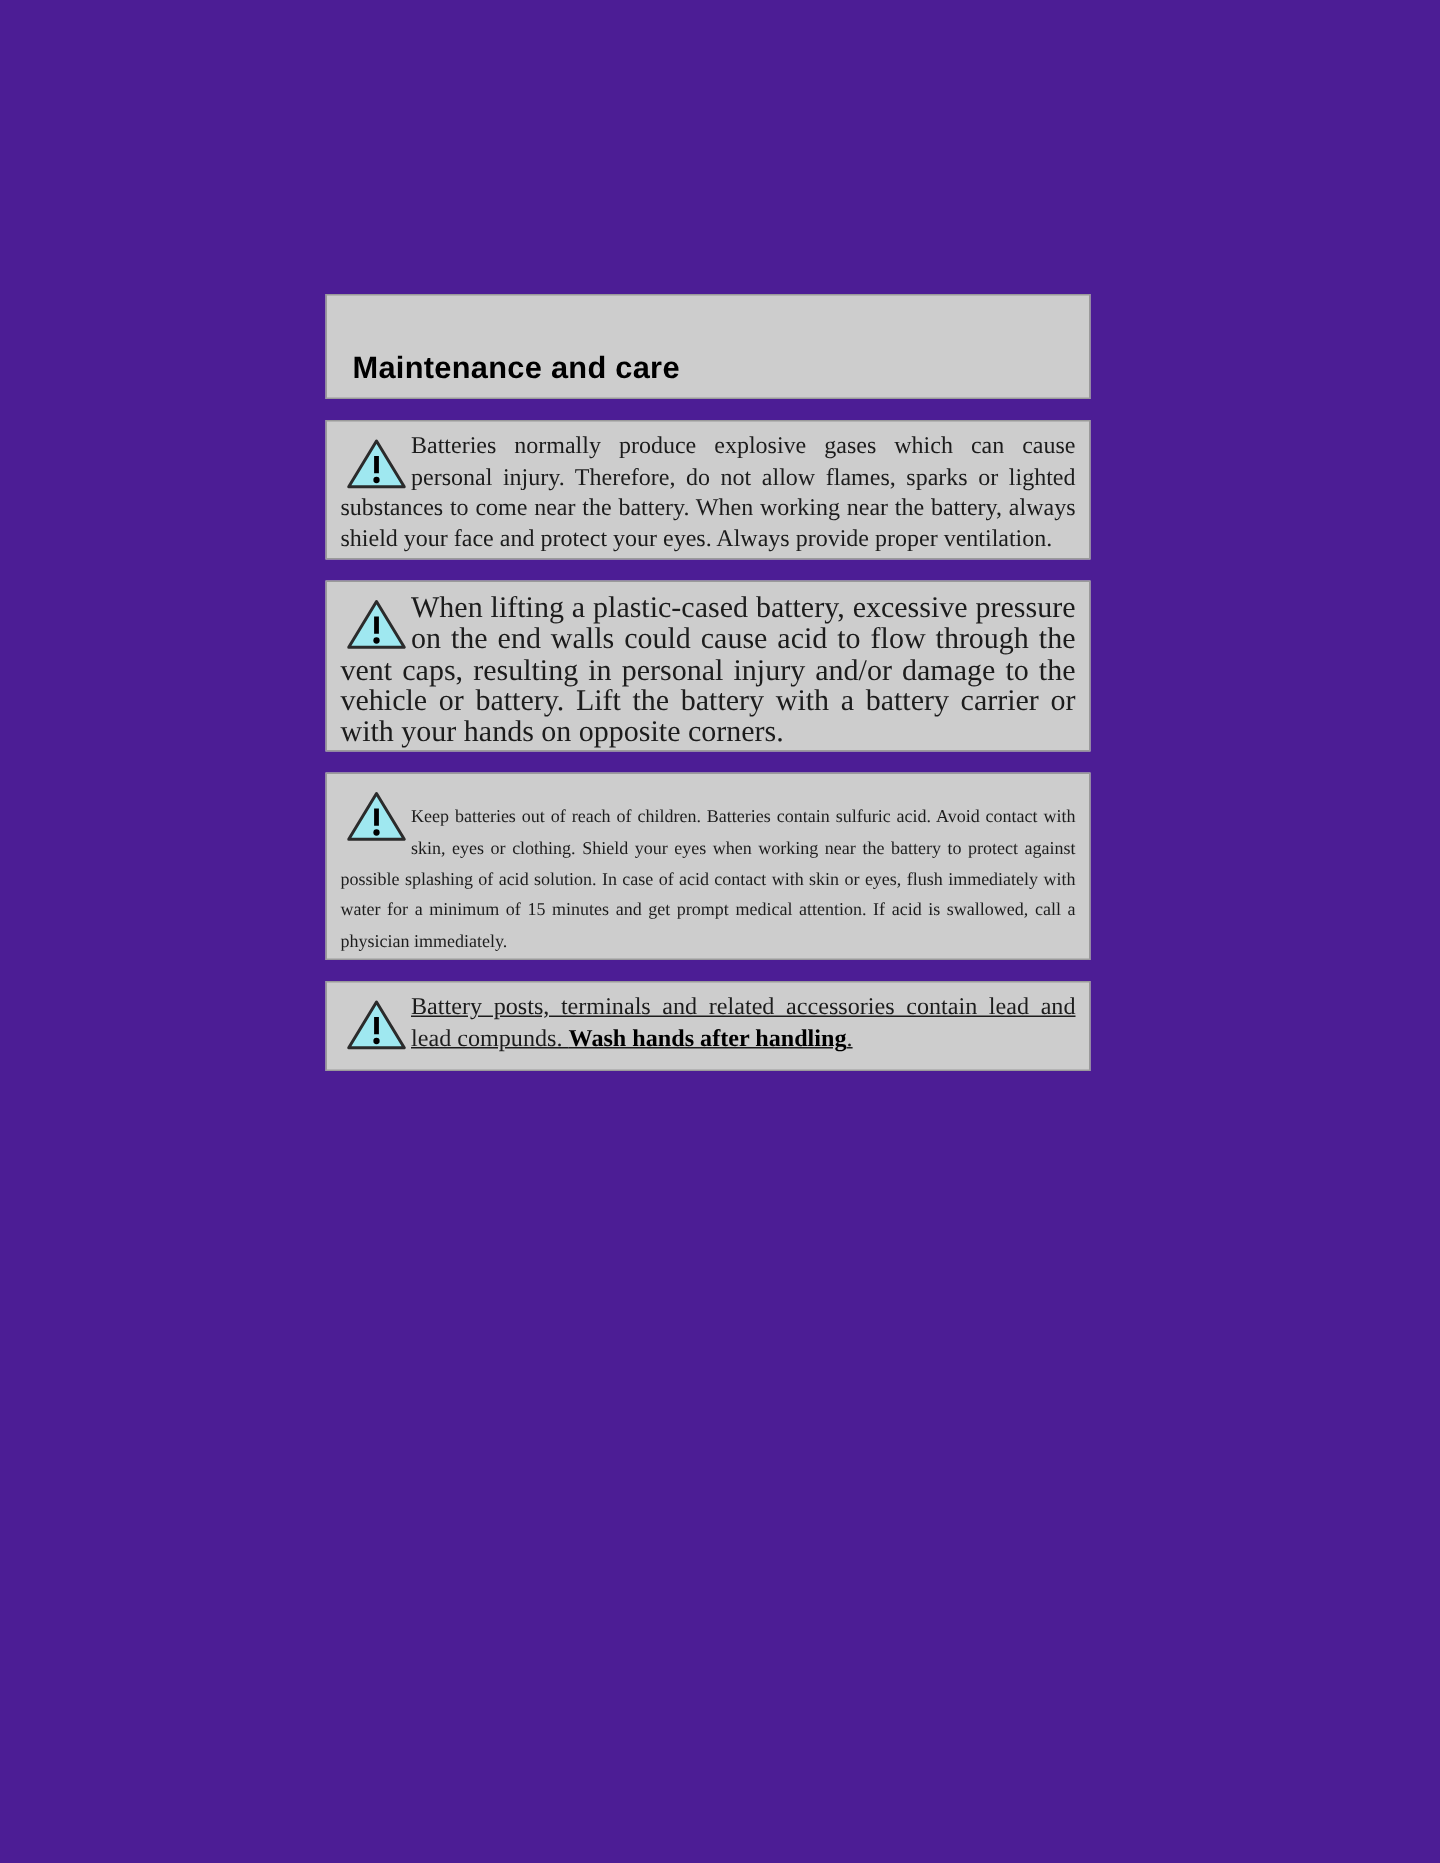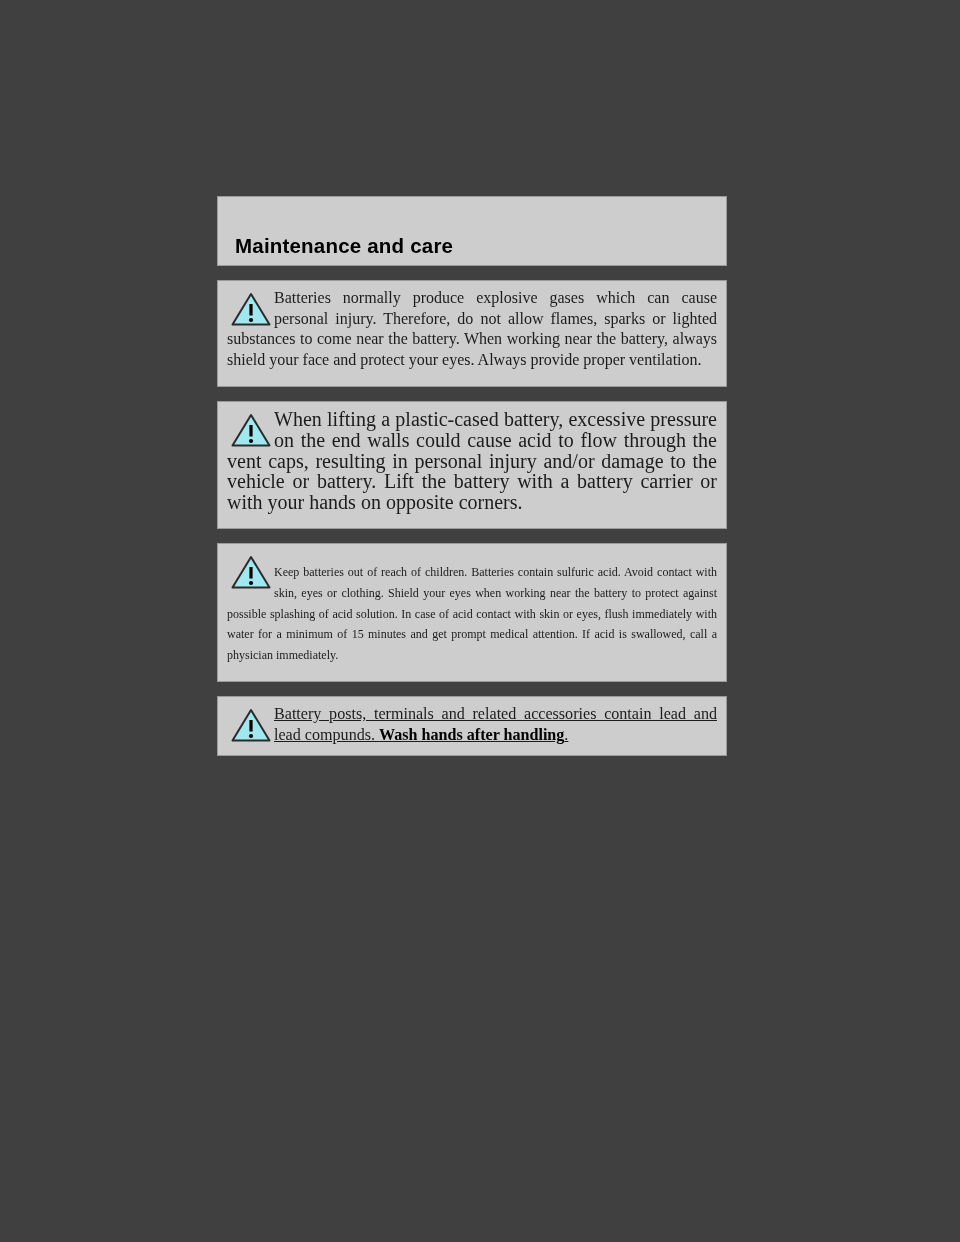--- a/index.html
+++ b/index.html
@@ -13,21 +13,21 @@
     position: relative;
     overflow: hidden;
     font-family: "Liberation Serif", serif;
   }
 
   .page {
     position: absolute;
     left: 0; top: 0;
     width: 960px;
     height: 1242px;
-    background: #404040;
+    background: #4c1d95;
   }
 
   .content {
     position: absolute;
     left: 217px;
     top: 196px;
     width: 510px;
   }
 
   
@@ -52,21 +52,21 @@
     white-space: nowrap;
   }
 
   
   .warning-box {
     box-sizing: border-box;
     width: 510px;
     background: #cdcdcd;
     border: 1px solid #9a9a9a;
     margin-bottom: 14px;
-    padding: 7px 9px 16px 9px;
+    padding: 7px 9px 2px 9px;
     overflow: hidden;
   }
 
   .warn-icon {
     float: left;
     width: 42px;
     height: 36px;
     margin: 3px 2px 0 3px;
   }
   .warn-icon svg { display: block; }

